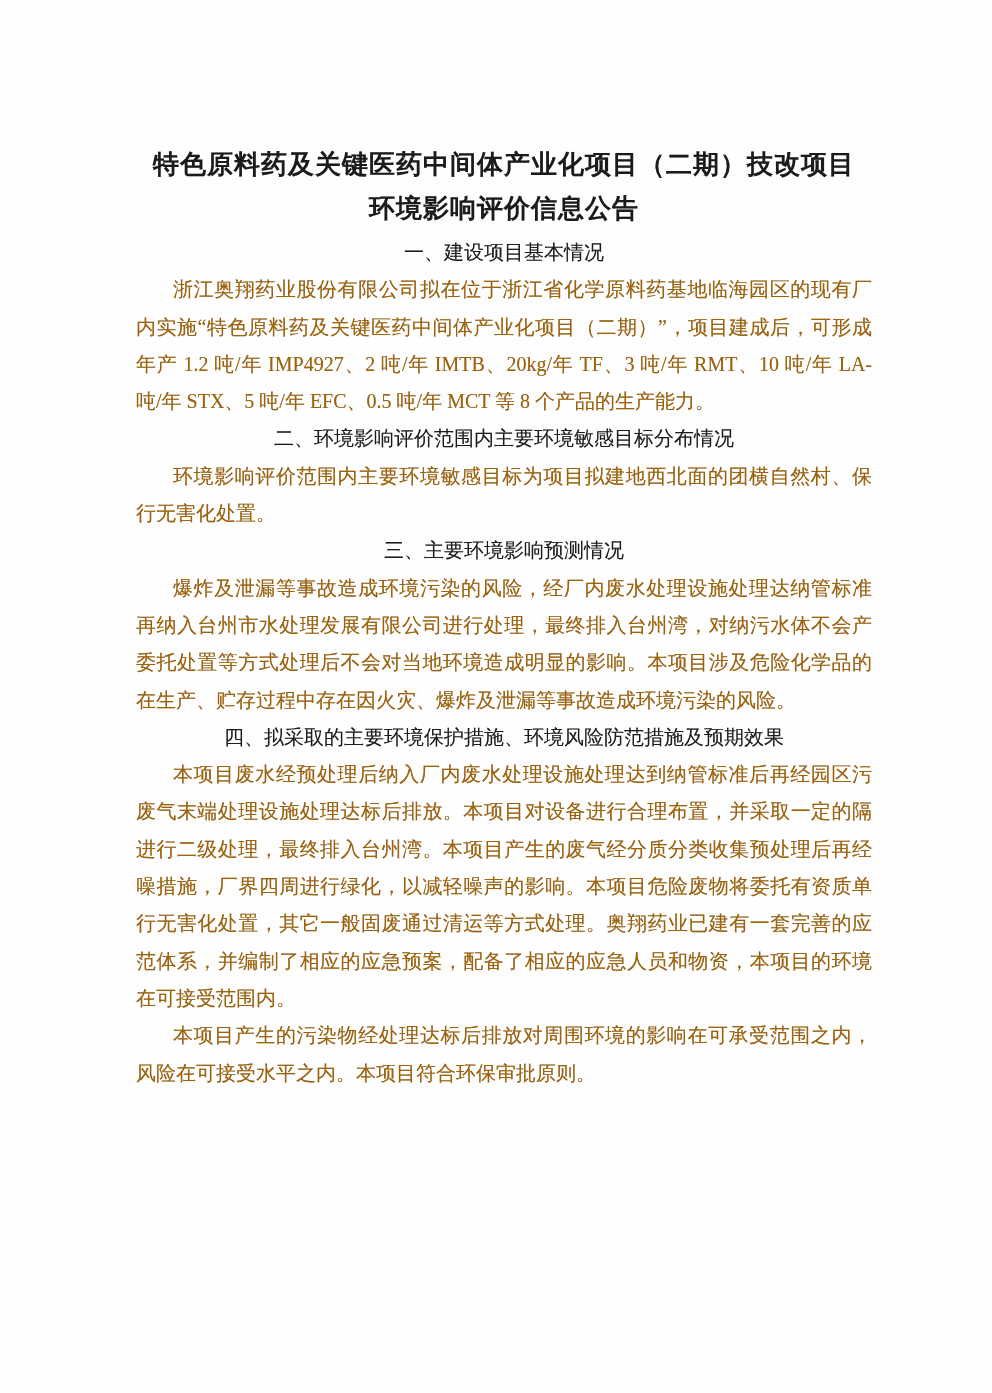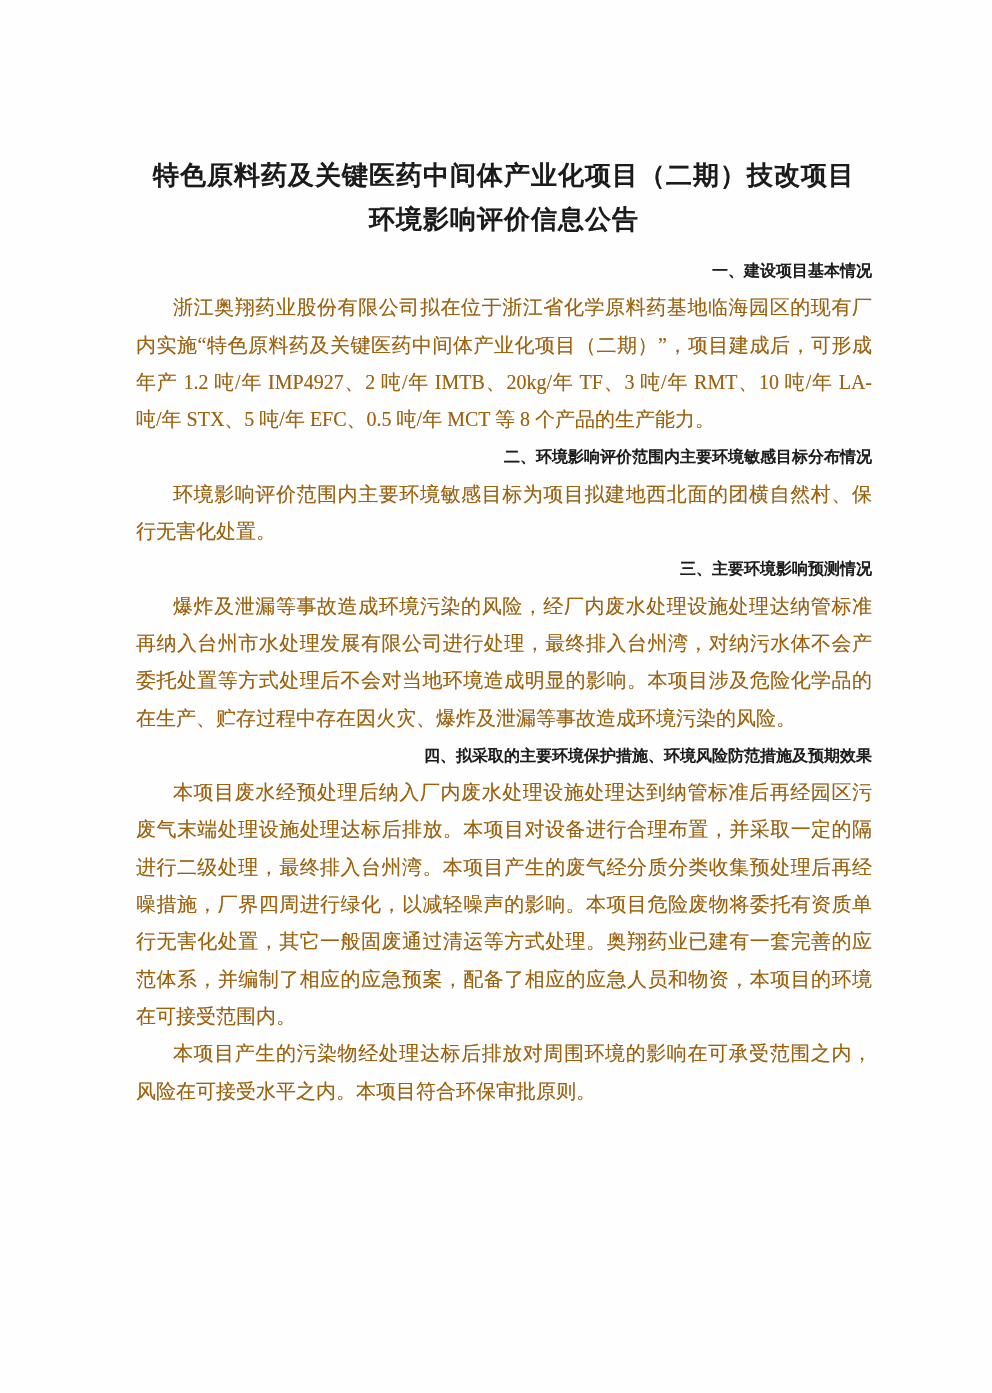--- a/index.html
+++ b/index.html
@@ -20,44 +20,44 @@
     font-size: 26px;
     line-height: 44px;
     text-align: center;
     color: #1b1b1b;
     letter-spacing: 1px;
     margin-bottom: 4px;
   }
   .doc-body { width: 736px; }
   .sec-heading {
     font-family: "Liberation Sans", sans-serif;
-    font-weight: 700;
-    font-size: 16px;
+    font-weight: 400;
+    font-size: 20px;
     line-height: 37.3px;
     height: 37.3px;
     color: #1c1c1c;
     white-space: nowrap;
     overflow: hidden;
-    text-align: right;
+    text-align: center;
   }
   .bline {
     font-size: 20px;
     line-height: 37.3px;
     height: 37.3px;
     color: #a16207;
     overflow: hidden;
   }
   
   .bline.full { text-align: justify; text-align-last: justify; }
   
   .bline.end { text-align: left; text-align-last: left; }
   
   .bline.first { padding-left: 37px; }
   
-  .doc-body, .doc-title { text-shadow: 0 0 0.6px rgba(40,40,40,0.35); margin-top: 11px; }
+  .doc-body, .doc-title { text-shadow: 0 0 0.6px rgba(40,40,40,0.35); }
 </style>
 </head>
 <body>
 
 <div class="page">
 
   <div class="doc-title">
     <div>特色原料药及关键医药中间体产业化项目（二期）技改项目</div>
     <div>环境影响评价信息公告</div>
   </div>

